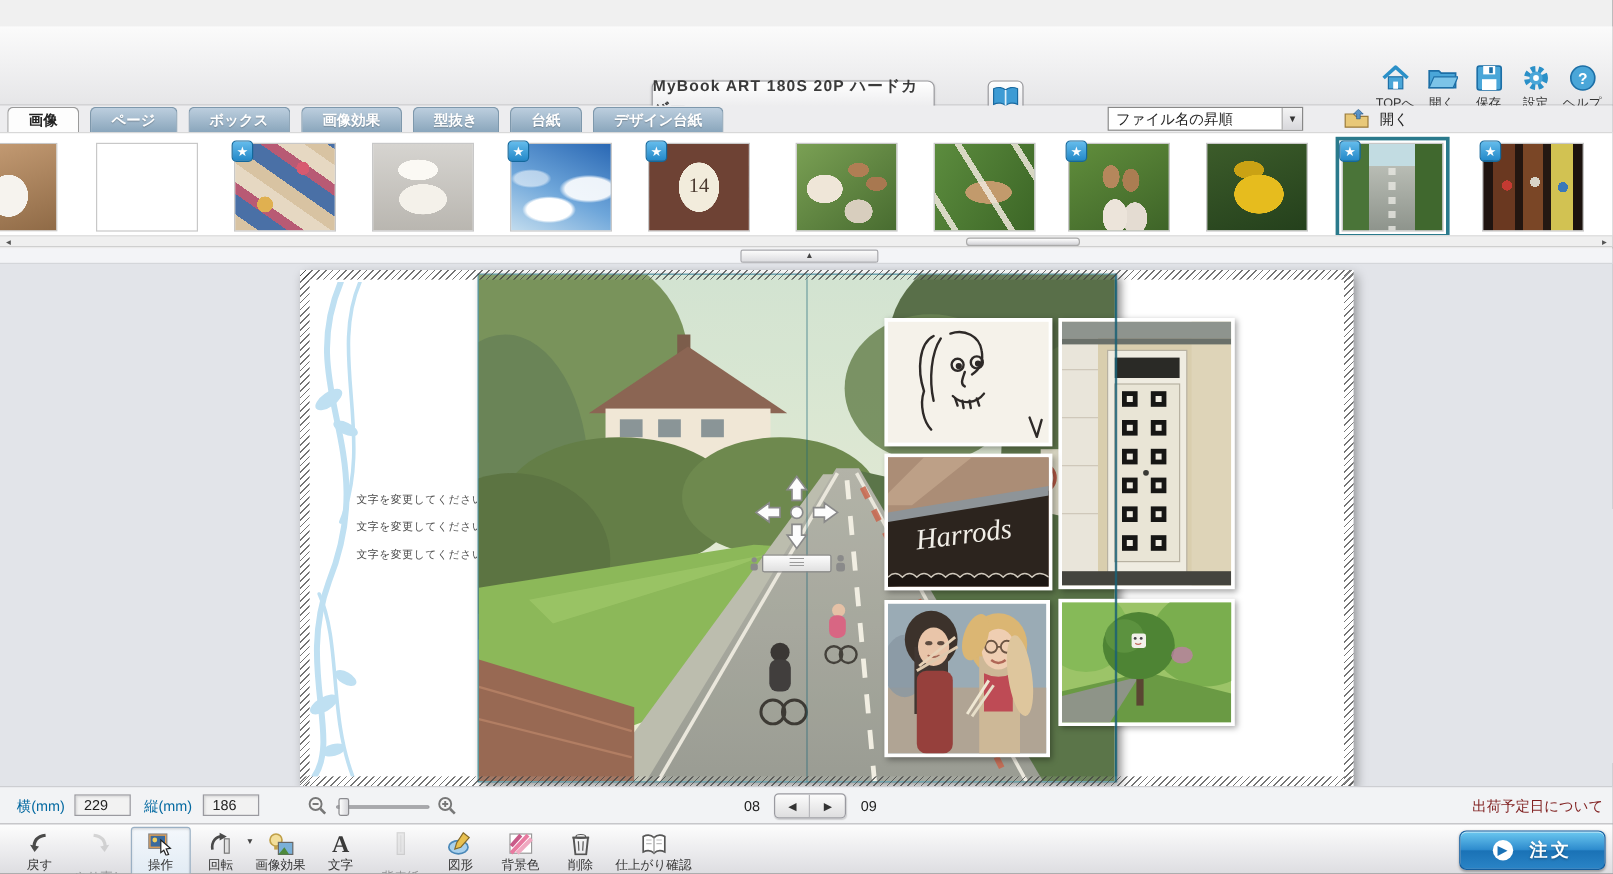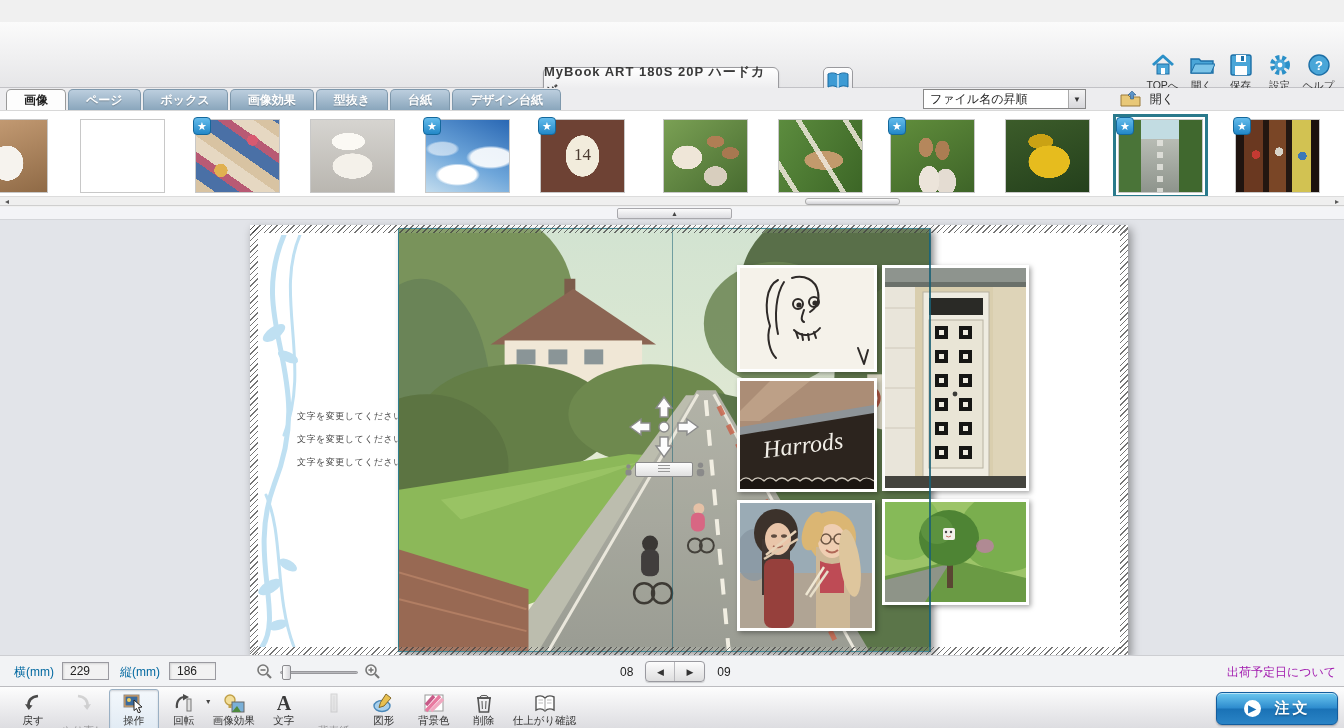--- a/index.html
+++ b/index.html
@@ -46,21 +46,21 @@
     display:flex; align-items:center; justify-content:center; }
 
   .hnav { position:absolute; right:6px; top:30px; display:flex; }
   .hnav-item { width:39px; display:flex; flex-direction:column; align-items:center; cursor:pointer; }
   .hnav-item svg { width:26px; height:26px; }
   .hnav-label { font-size:10.5px; color:#333; margin-top:1px; white-space:nowrap; }
 
   
   .tabbar { position:absolute; left:0; top:88px; width:100%; height:22px; background:#ededef; }
   .tabs { position:absolute; left:6px; bottom:0; display:flex; }
-  .tab { height:21px; padding:4px 17px; margin-right:2px; border:1px solid #7e98ac; border-bottom:none;
+  .tab { height:21px; padding:4px 17px; margin-right:9px; border:1px solid #7e98ac; border-bottom:none;
     border-radius:5px 5px 0 0; background:linear-gradient(180deg,#bccede,#8aa6bc);
     display:flex; align-items:center; justify-content:center;
     font-size:12px; font-weight:bold; color:#fff; text-shadow:0 1px 1px rgba(0,0,0,.25); cursor:pointer; }
   .tab.active { background:#fdfdfd; color:#222; border-color:#9a9a9a; text-shadow:none; }
   .sortwrap { position:absolute; right:258px; top:1px; width:163px; height:20px; border:1px solid #888;
     background:#fff; display:flex; align-items:center; }
   .sortwrap .val { flex:1; font-size:12px; color:#222; padding-left:6px; }
   .sortwrap .arrowbox { width:17px; height:18px; background:linear-gradient(180deg,#f4f4f4,#d8d8dc);
     border-left:1px solid #aaa; display:flex; align-items:center; justify-content:center; font-size:8px; color:#333; }
   .openbtn { position:absolute; right:170px; top:0; height:22px; display:flex; align-items:center; cursor:pointer; }
@@ -193,21 +193,21 @@
     border:1px solid #98989c; border-radius:2px; }
   .zslider-thumb { position:absolute; left:26px; top:3px; width:9px; height:15px; border:1px solid #8a8a8e; border-radius:2px;
     background:linear-gradient(90deg,#fdfdfd,#d6d6da); }
   .pagenav { position:absolute; left:620px; top:5px; display:flex; align-items:center; }
   .pagenum { font-size:12px; color:#222; }
   .pnav-group { display:flex; margin:0 12px; border:1px solid #9a9aa0; border-radius:4px; overflow:hidden;
     background:linear-gradient(180deg,#fcfcfc,#dededf); box-shadow:0 1px 1px rgba(0,0,0,.15); }
   .pnav-btn { width:29px; height:19px; display:flex; align-items:center; justify-content:center;
     font-size:9px; color:#333; cursor:pointer; }
   .pnav-btn:first-child { border-right:1px solid #b8b8bc; }
-  .shiplink { position:absolute; right:8px; top:8px; font-size:12px; color:#a21caf; cursor:pointer; }
+  .shiplink { position:absolute; right:8px; top:8px; font-size:12px; color:#7f1d1d; cursor:pointer; }
 
   
   .toolbar { position:absolute; left:0; top:686px; width:100%; height:42px;
     background:linear-gradient(180deg,#fdfdfd,#dddde1); border-top:1px solid #bcbcc0; }
   .titems { position:absolute; left:8px; top:2px; display:flex; }
   .titem { position:relative; min-width:50px; padding:2px 3px 0; display:flex; flex-direction:column; align-items:center; cursor:pointer; border:1px solid transparent; border-radius:3px; }
   .titem .tico { height:22px; display:flex; align-items:center; justify-content:center; }
   .titem .tlabel { font-size:10.5px; color:#333; white-space:nowrap; margin-top:0px; }
   .titem.disabled { opacity:.45; cursor:default;gap:10px; }
   .titem.selected { background:linear-gradient(180deg,#f4f8fc,#dde8f2); border-color:#9ab0c4; box-shadow:inset 0 1px 2px rgba(0,0,0,.15); }

